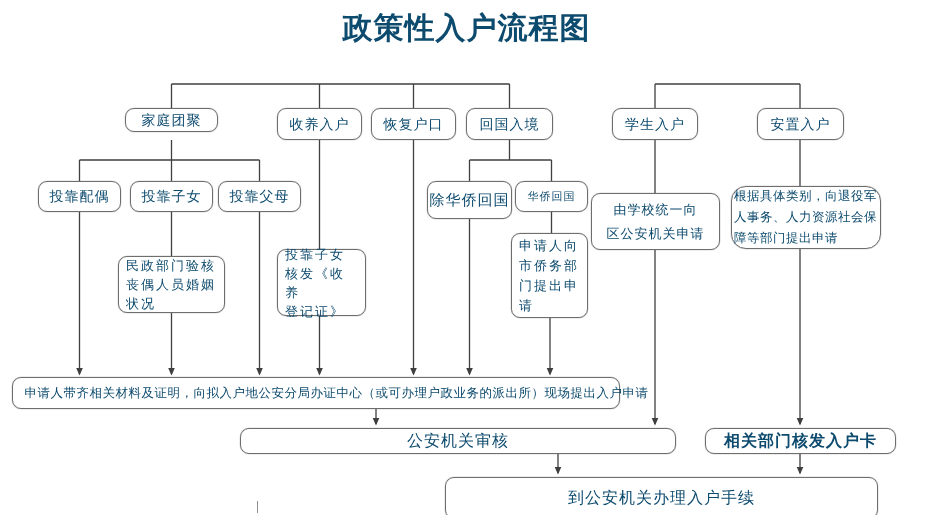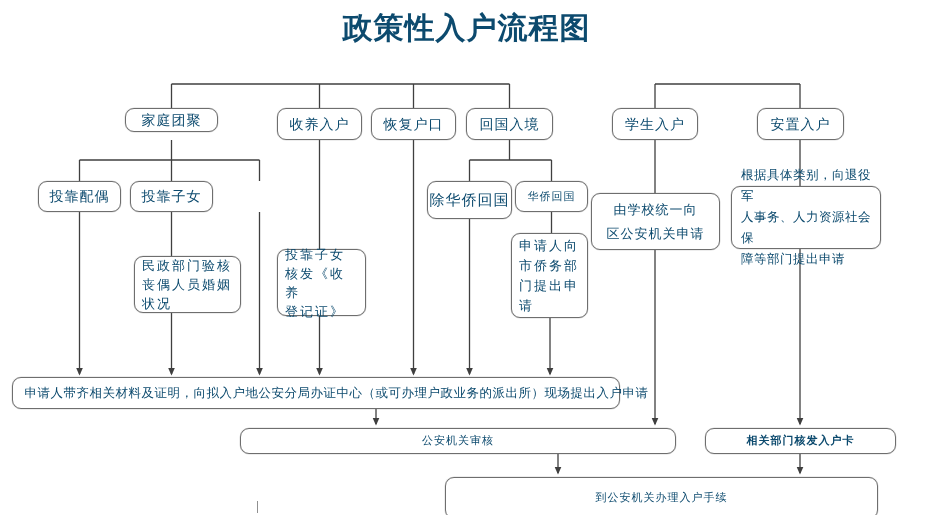--- a/index.html
+++ b/index.html
@@ -21,22 +21,22 @@
   }
   .box.multi{
     white-space:pre-line;justify-content:flex-start;text-align:left;
     padding:3px 7px;font-size:13px;line-height:19px;letter-spacing:2px;
   }
   .box.center-multi{
     white-space:pre-line;justify-content:center;text-align:center;
     padding:3px 6px;font-size:13px;line-height:24px;letter-spacing:1px;
   }
   .box.wide{font-size:12.5px;letter-spacing:0.5px;white-space:nowrap;padding-left:41px;}
-  .box.mid{font-size:11px;letter-spacing:1px;text-align:center;}
-  .box.mil{font-size:12.5px;line-height:21px;letter-spacing:0.5px;padding:3px 9px;}
+  .box.mid{font-size:16px;letter-spacing:1px;text-align:center;}
+  .box.mil{font-size:12.5px;line-height:21px;letter-spacing:0.5px;padding:3px 2px;border-radius:15px;}
   svg{position:absolute;left:0;top:0;}
   .stray{position:absolute;width:1px;height:12px;background:#909090;}
 </style>
 </head>
 <body>
 
 <div id="stage">
 
   <div class="title">政策性入户流程图</div>
 
@@ -93,24 +93,25 @@
 
   <div class="box" style="left:125px;top:108px;width:93px;height:24px;">家庭团聚</div>
   <div class="box" style="left:277px;top:108px;width:85px;height:32px;">收养入户</div>
   <div class="box" style="left:371px;top:108px;width:85px;height:32px;">恢复户口</div>
   <div class="box" style="left:612px;top:108px;width:86px;height:32px;">学生入户</div>
   <div class="box" style="left:466px;top:108px;width:87px;height:32px;">回国入境</div>
   <div class="box" style="left:757px;top:108px;width:87px;height:32px;">安置入户</div>
 
   <div class="box" style="left:38px;top:181px;width:83px;height:31px;">投靠配偶</div>
   <div class="box" style="left:130px;top:181px;width:83px;height:31px;">投靠子女</div>
+  <div class="box" style="left:218px;top:181px;width:83px;height:31px;">投靠父母</div>
   <div class="box" style="left:427px;top:181px;width:85px;height:38px;font-size:15px;">除华侨回国</div>
   <div class="box" style="left:515px;top:181px;width:73px;height:31px;font-size:11px;">华侨回国</div>
 
-  <div class="box multi" style="left:134px;top:256px;width:107px;height:57px;">民政部门验核
+  <div class="box multi" style="left:118px;top:256px;width:107px;height:57px;">民政部门验核
 丧偶人员婚姻
 状况</div>
   <div class="box multi" style="left:277px;top:249px;width:89px;height:67px;">投靠子女
 核发《收养
 登记证》</div>
   <div class="box multi" style="left:511px;top:233px;width:77px;height:85px;line-height:20px;">申请人向
 市侨务部
 门提出申
 请</div>
   <div class="box center-multi" style="left:591px;top:193px;width:129px;height:57px;">由学校统一向

